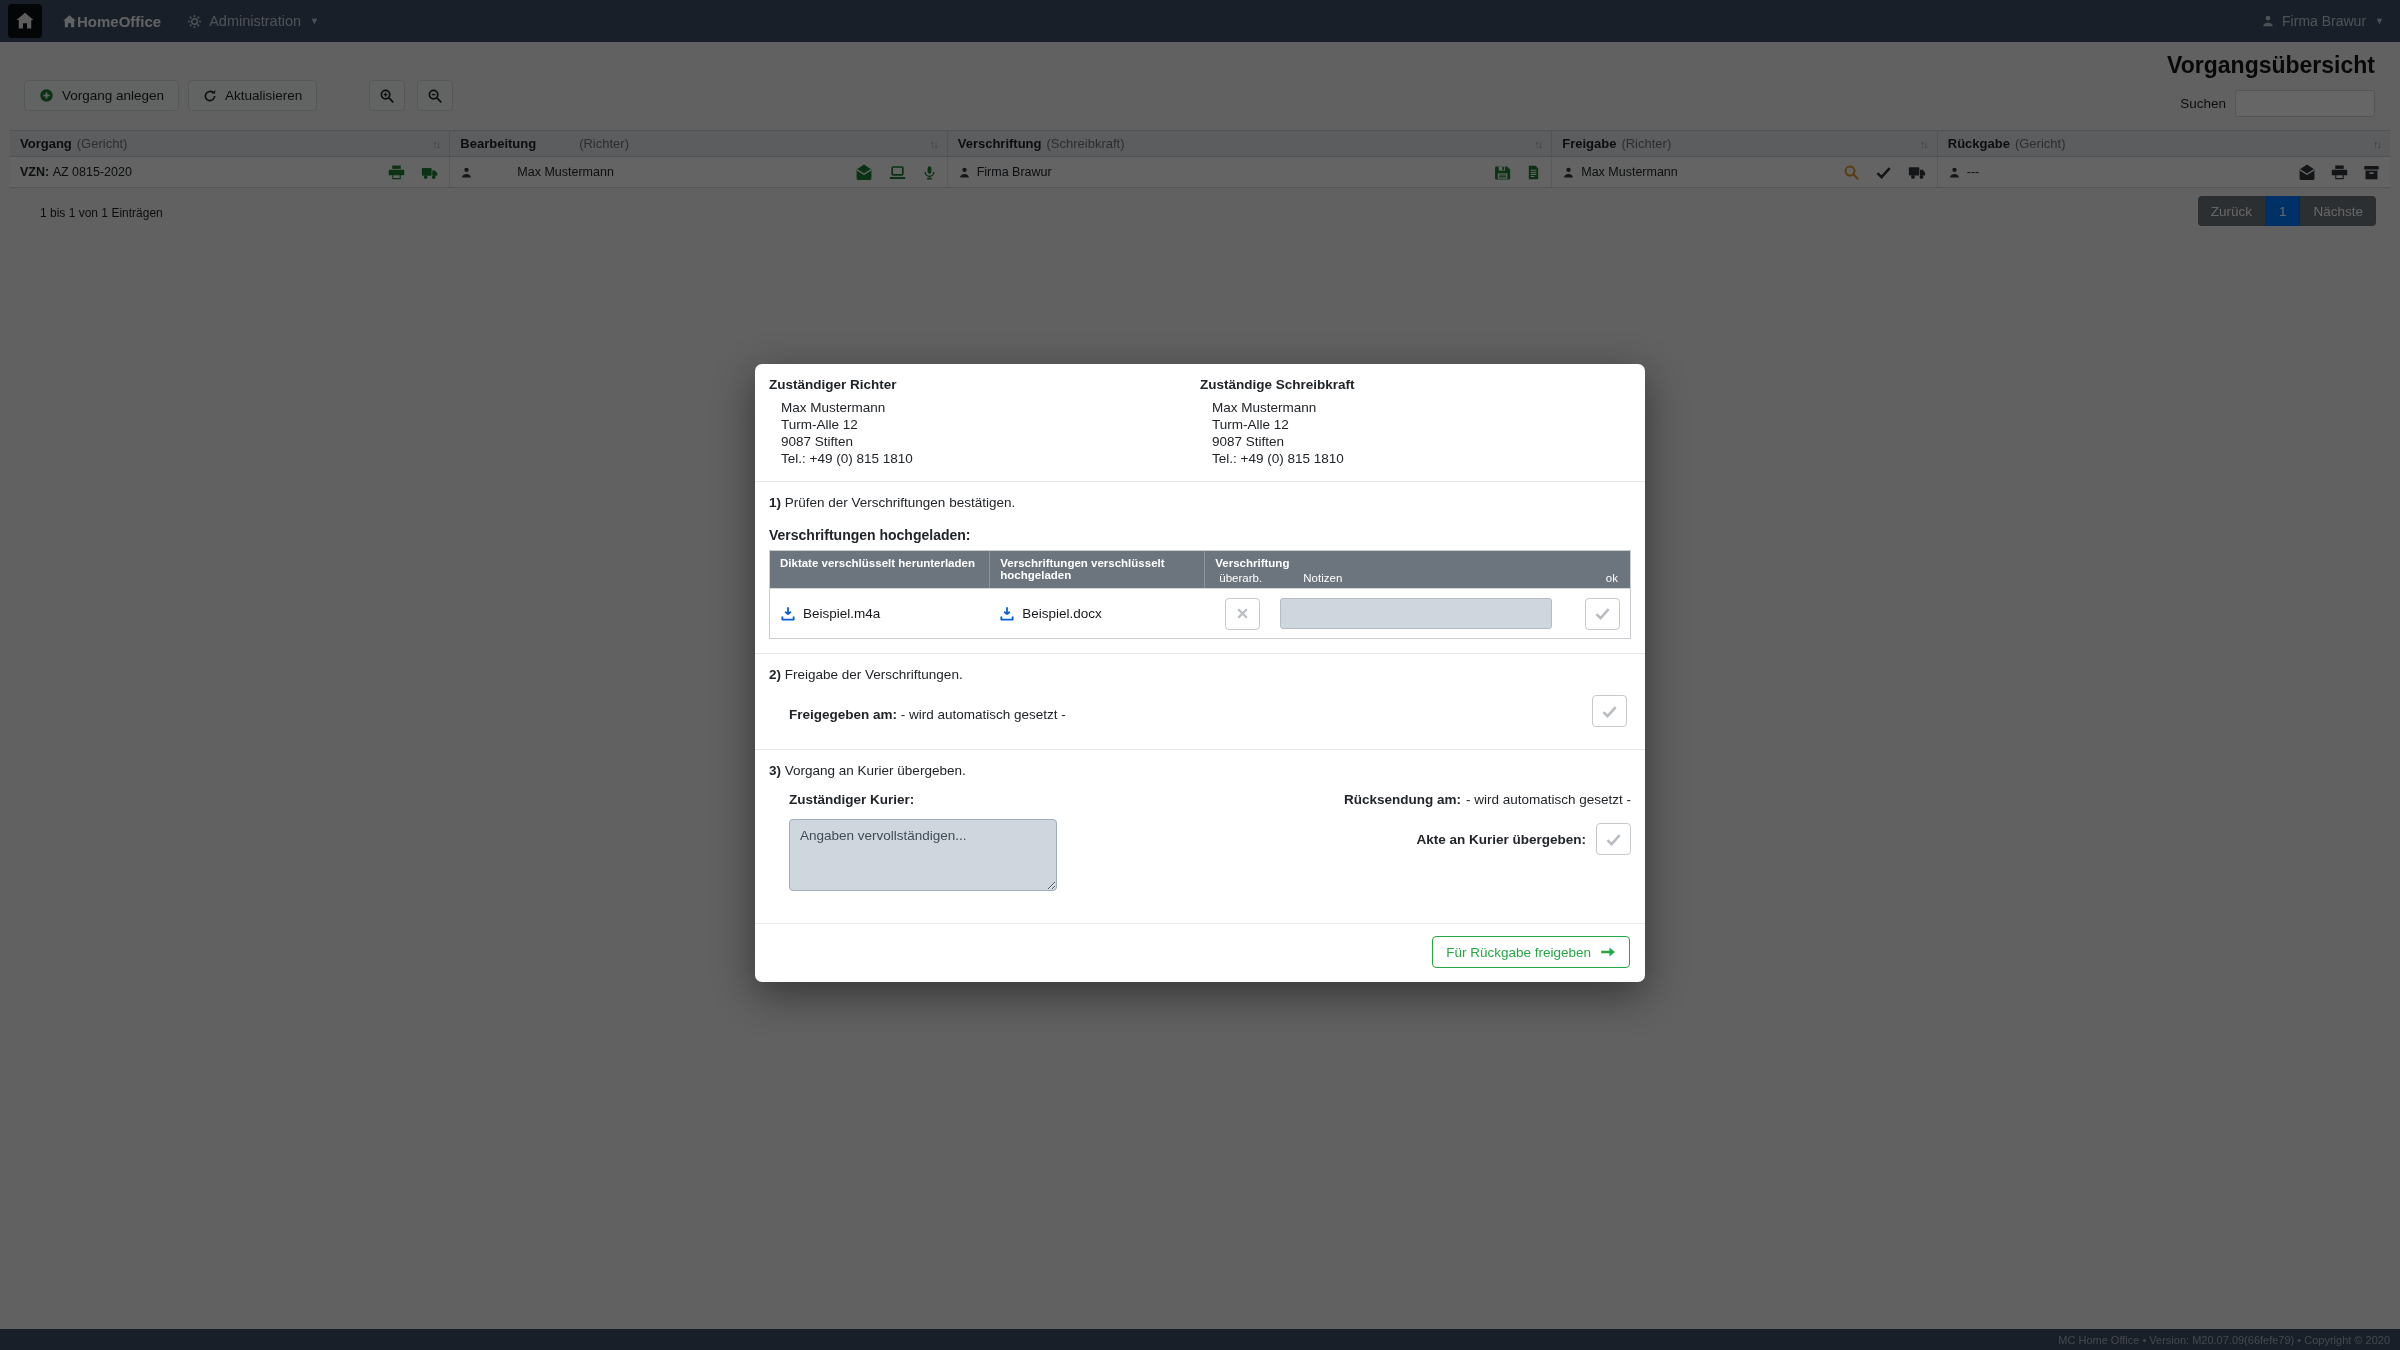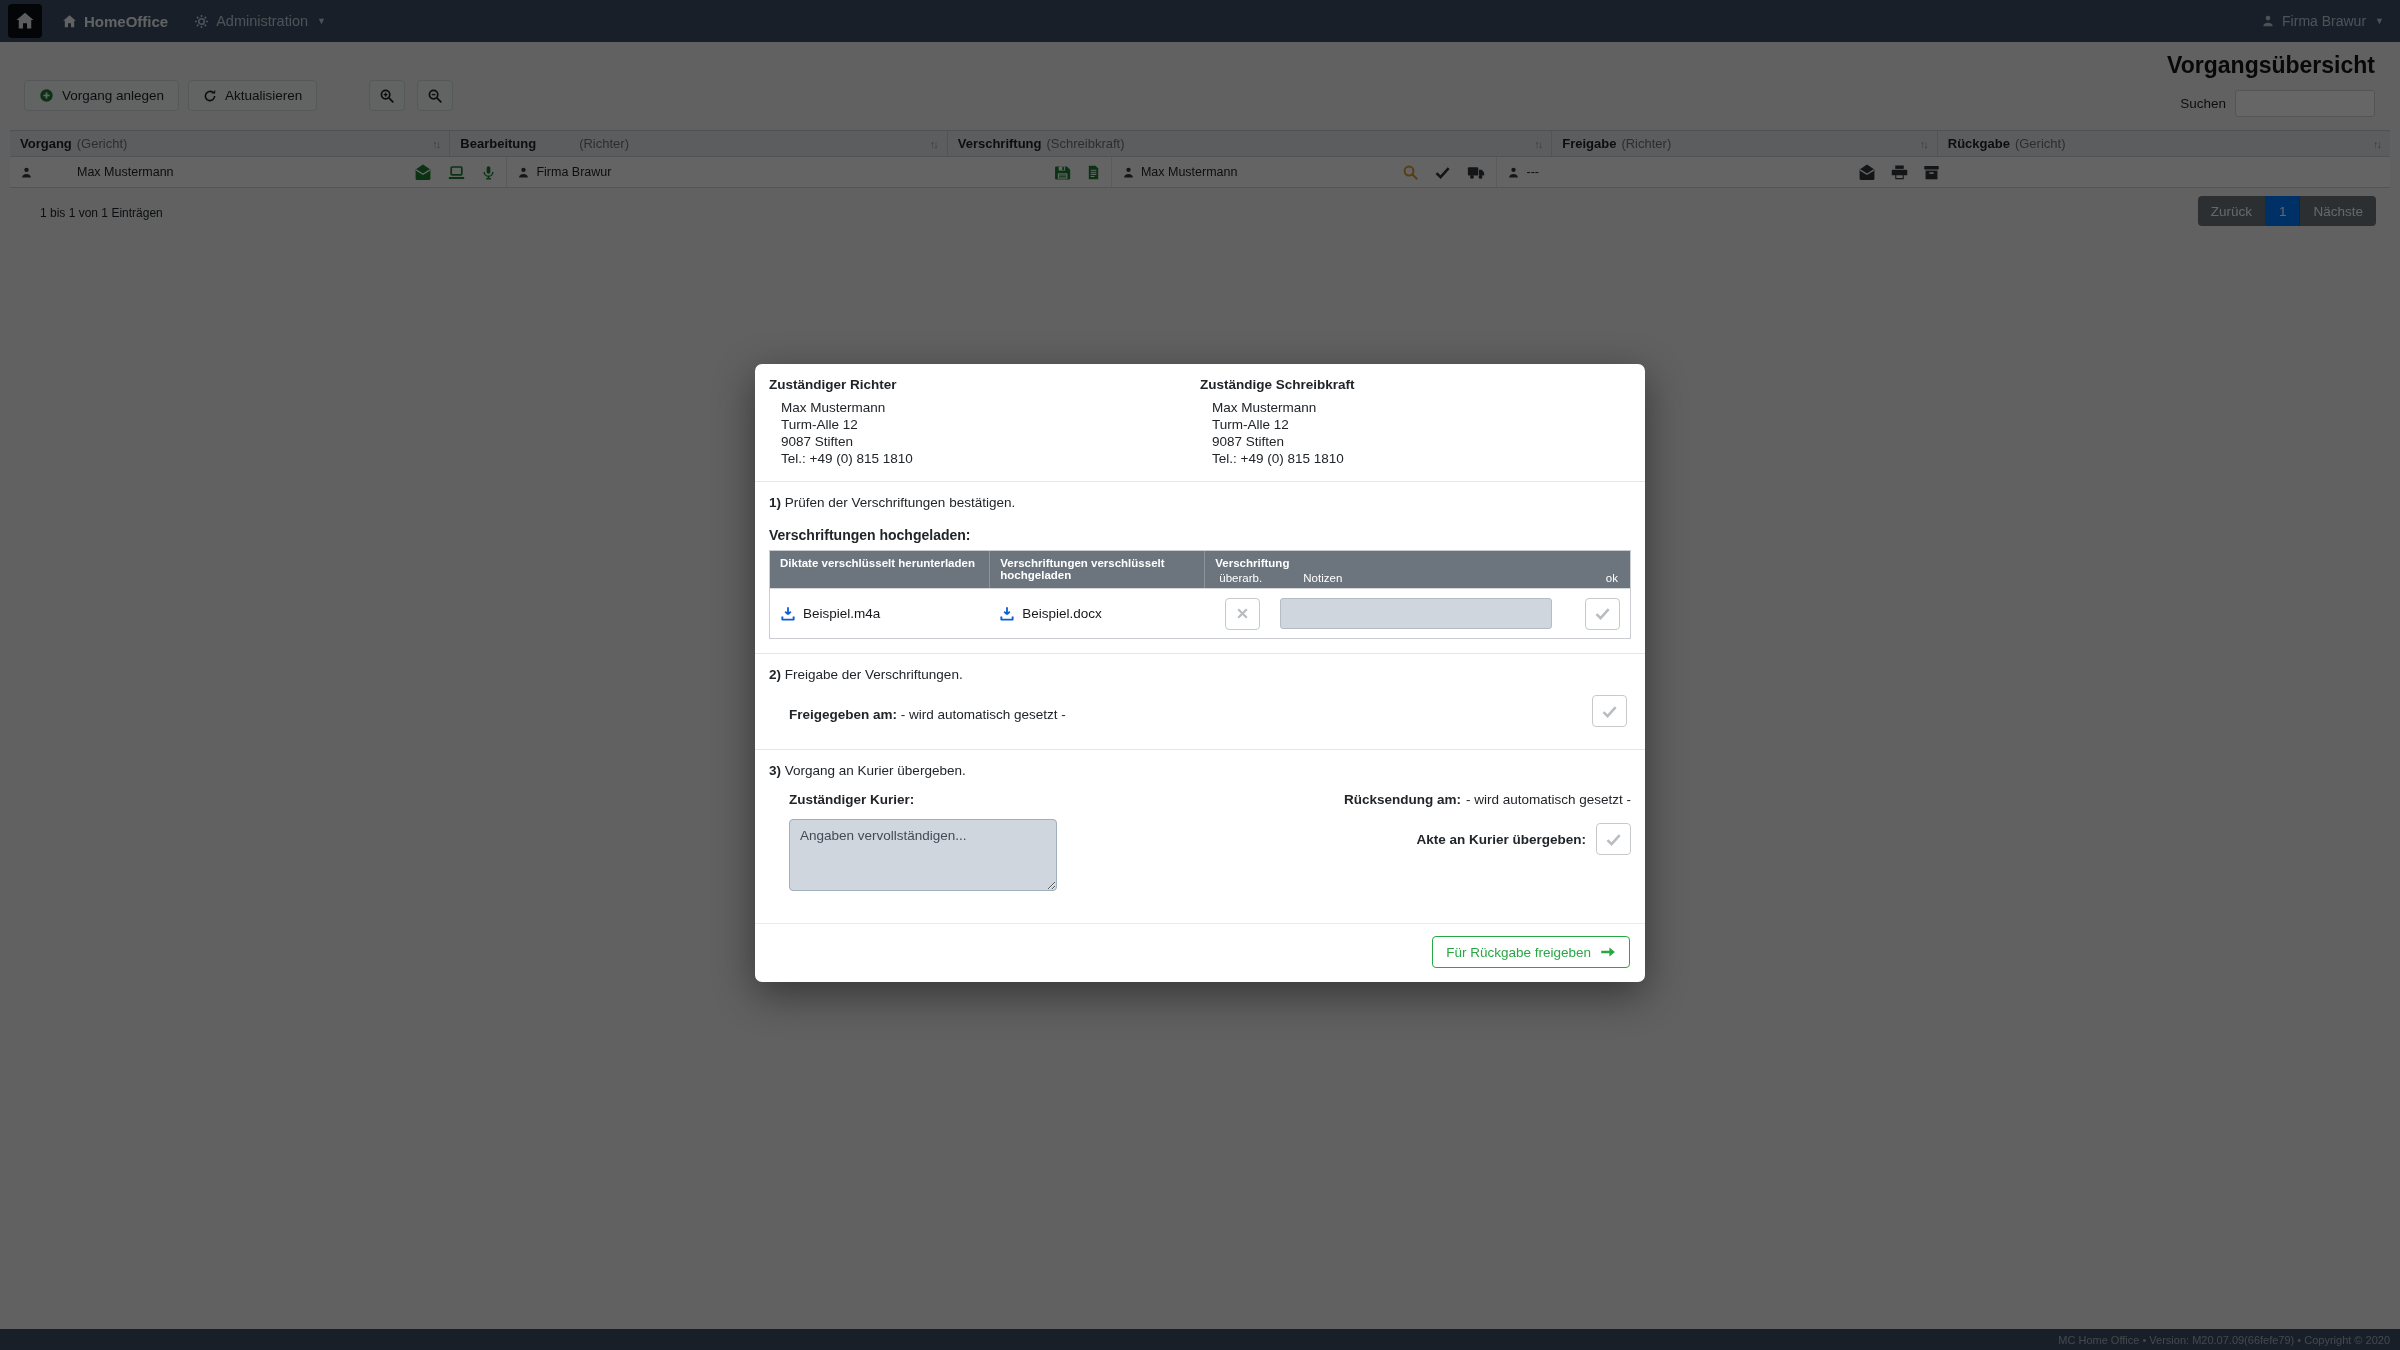--- a/index.html
+++ b/index.html
@@ -8,21 +8,21 @@
     position:relative; width:2400px; height:1350px; overflow:hidden;
     font-family:"Liberation Sans", sans-serif; background:#f2f2f2; color:#212529;
   }
   svg.ic { display:inline-block; vertical-align:middle; }
 
   
   .navbar { position:absolute; top:0; left:0; right:0; height:42px; background:#3d4f66;
             display:flex; align-items:center; z-index:1; }
   .logo { width:34px; height:34px; margin-left:8px; background:#0c0e11; border-radius:4px;
           display:flex; align-items:center; justify-content:center; color:#e8e8e8; }
-  .brand { display:flex; align-items:center; gap:7px; margin-left:20px; color:#f2f5f8;
+  .brand { display:flex; align-items:center; margin-left:20px; color:#f2f5f8;
            font-size:15px; font-weight:bold; cursor:pointer; }
   .navmenu { display:flex; align-items:center; gap:7px; margin-left:26px; color:#c3cdd8;
              font-size:14.5px; cursor:pointer; }
   .nav-user { display:flex; align-items:center; gap:7px; margin-left:auto; margin-right:16px;
               color:#c3cdd8; font-size:14px; cursor:pointer; }
   .caret { font-size:9px; margin-left:2px; }
 
   
   .page-title { position:absolute; top:52px; right:25px; font-size:23px; font-weight:bold; color:#141414; }
   .search-row { position:absolute; top:90px; right:25px; display:flex; align-items:center; gap:9px; }
@@ -334,20 +334,35 @@
         <span class="sub">(Richter)</span>
         <span class="sort">↑↓</span>
       </div>
       <div class="th c5">
         <span class="main">Rückgabe</span>
         <span class="sub">(Gericht)</span>
         <span class="sort">↑↓</span>
       </div>
     </div>
     <div class="trow">
+      <div class="td c1">
+        <span class="bold">VZN:</span>&nbsp;<span>AZ 0815-2020</span>
+        <span class="cell-icons">
+          <button class="ico-btn g">
+              <svg class="ic" width="17" height="17">
+                <use href="#i-printer"></use>
+              </svg>
+            </button>
+          <button class="ico-btn g">
+              <svg class="ic" width="19" height="17">
+                <use href="#i-truck"></use>
+              </svg>
+            </button>
+        </span>
+      </div>
       <div class="td c2">
         <svg class="ic person" width="13" height="13">
             <use href="#i-person"></use>
           </svg>
         <span>Max Mustermann</span>
         <span class="cell-icons">
           <button class="ico-btn g">
               <svg class="ic" width="18" height="18">
                 <use href="#i-envelope-open"></use>
               </svg>

